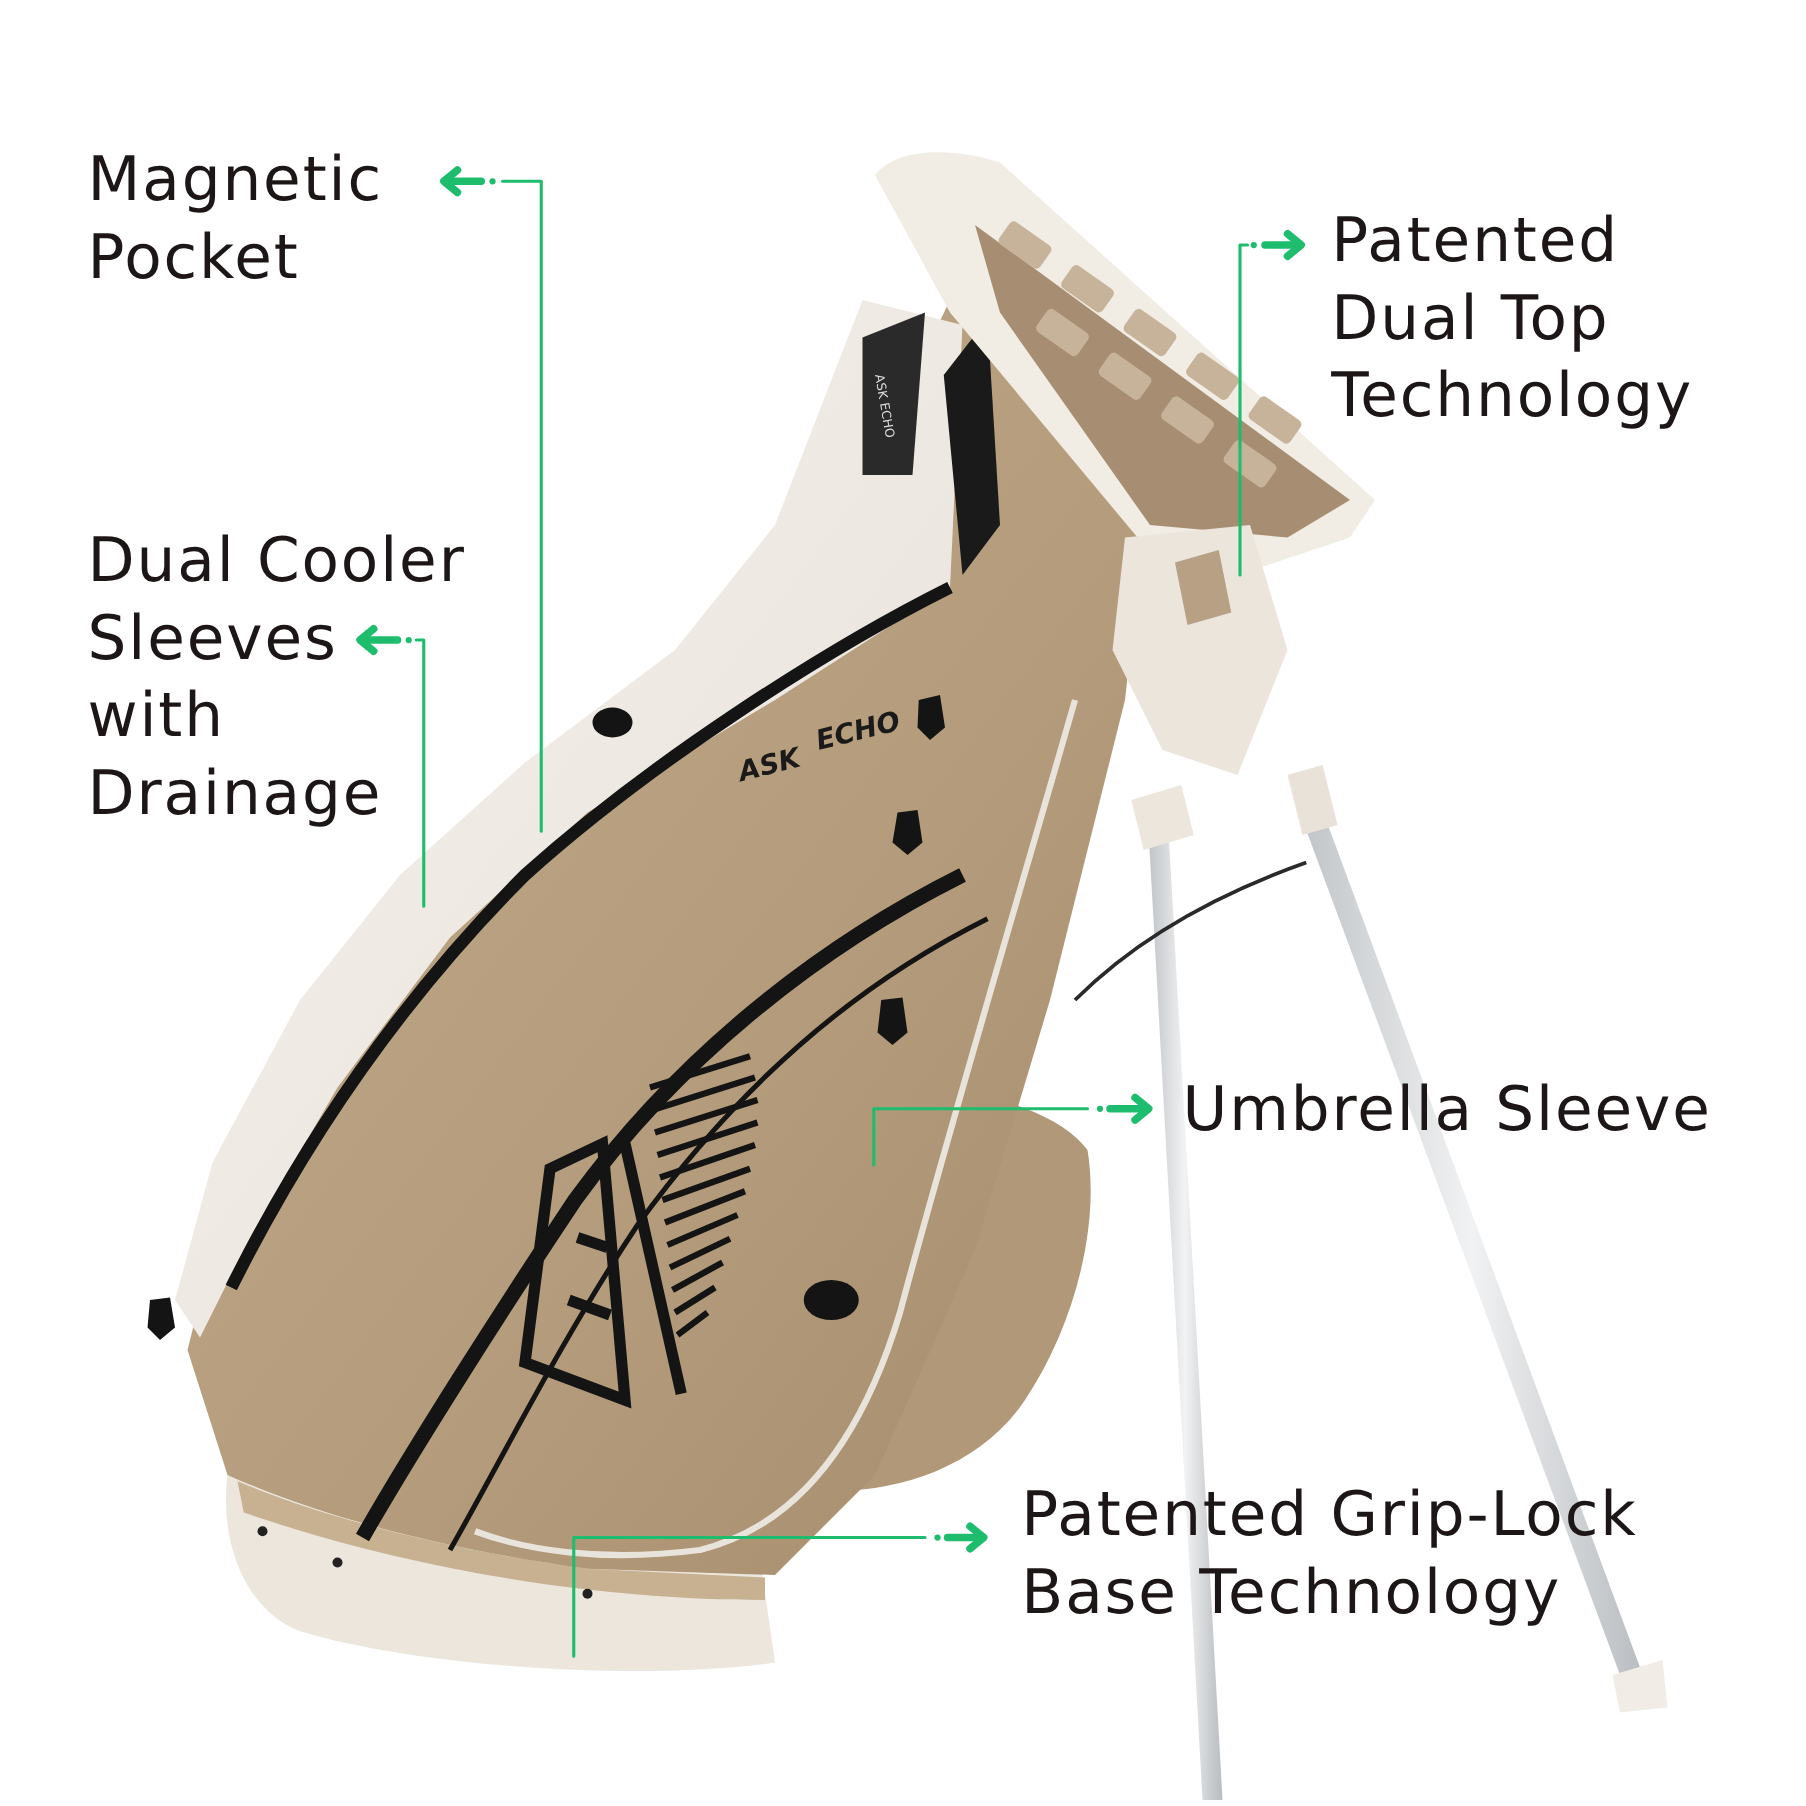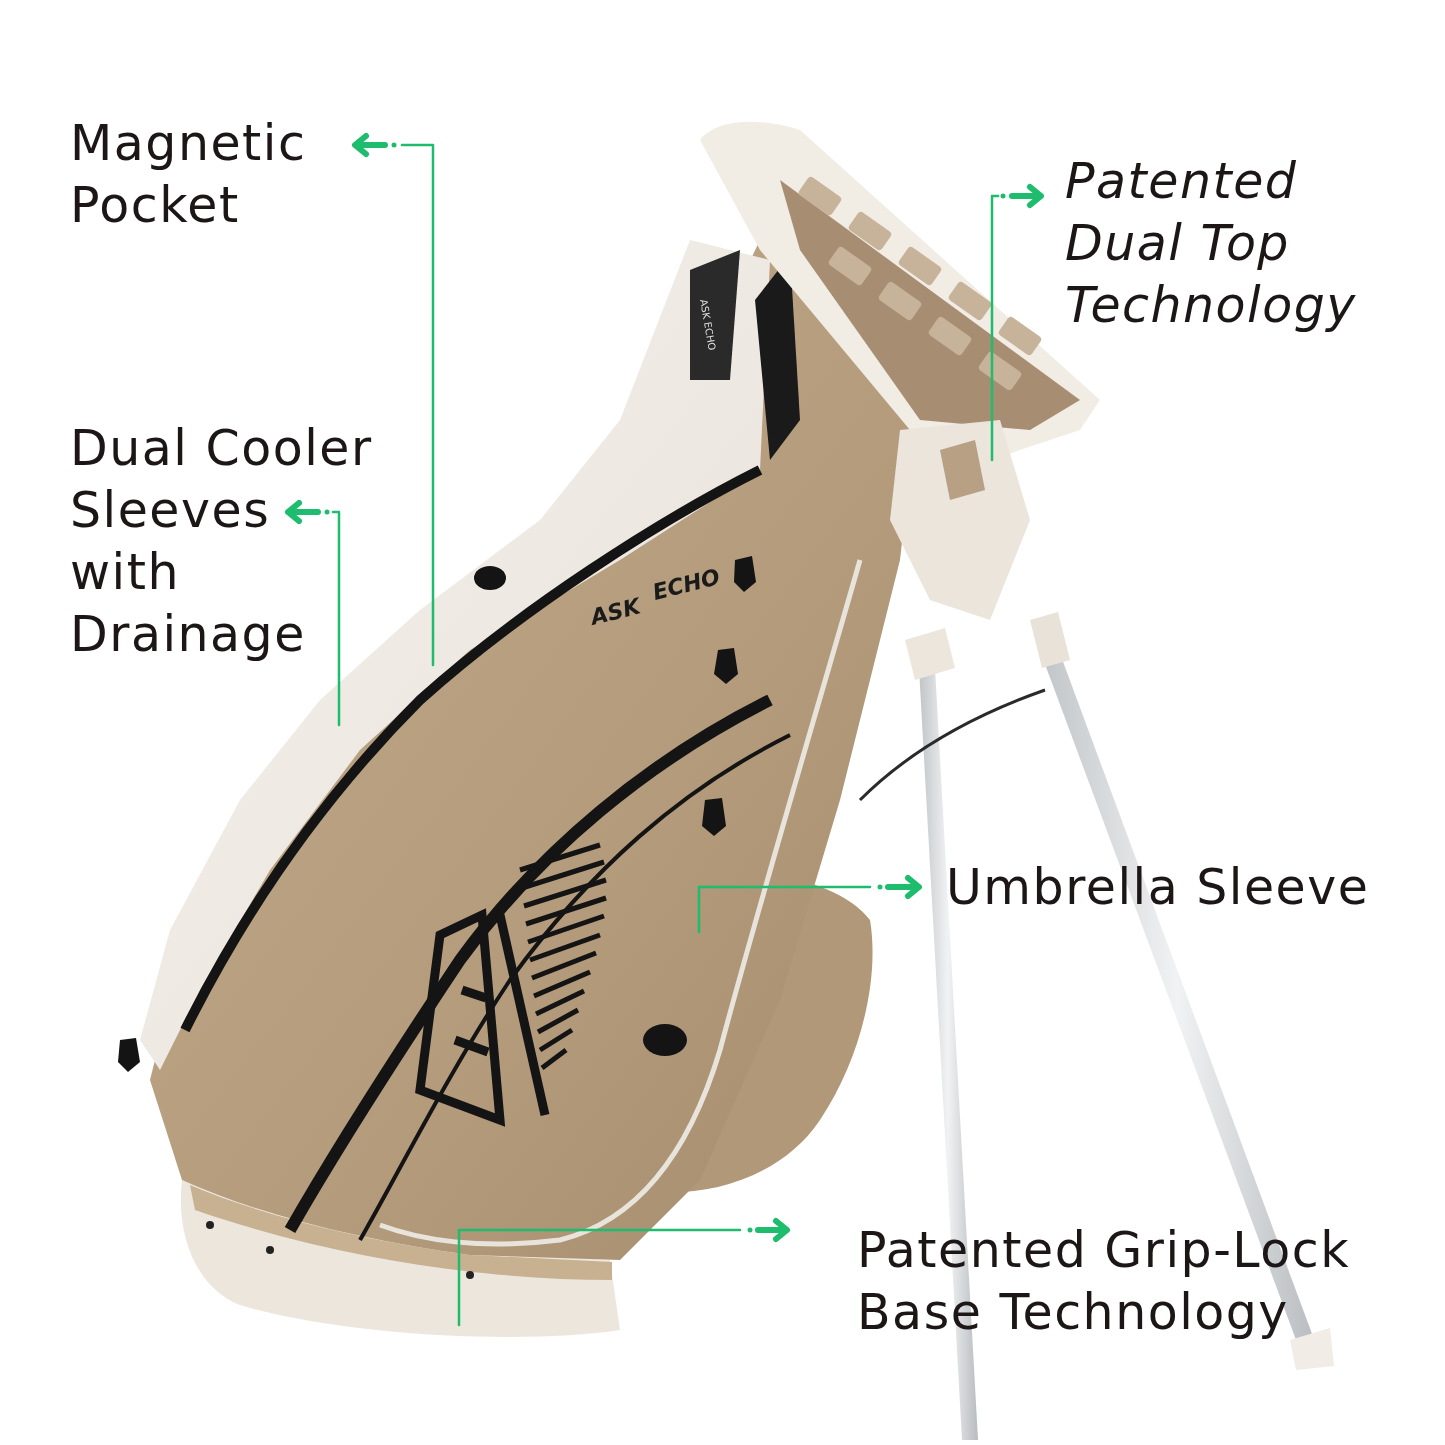--- a/index.html
+++ b/index.html
@@ -167,28 +167,28 @@
     <span class="line">Pocket</span>
   </div>
 
   <div class="label" style="left:70px;top:418px;">
     <span class="line">Dual Cooler</span>
     <span class="line">Sleeves</span>
     <span class="line">with</span>
     <span class="line">Drainage</span>
   </div>
 
-  <div class="label" style="left:1065px;top:151px;font-style:italic;">
+  <div class="label" style="left:1065px;top:162px;">
     <span class="line">Patented</span>
     <span class="line">Dual Top</span>
     <span class="line">Technology</span>
   </div>
 
   <div class="label" style="left:946px;top:857px;text-align:right;">
     <span class="line">Umbrella Sleeve</span>
   </div>
 
-  <div class="label" style="left:817px;top:1220px;margin-left:40px;">
+  <div class="label" style="left:817px;top:1181px;">
     <span class="line">Patented Grip-Lock</span>
     <span class="line">Base Technology</span>
   </div>
 
 </div>
 
 </body></html>

